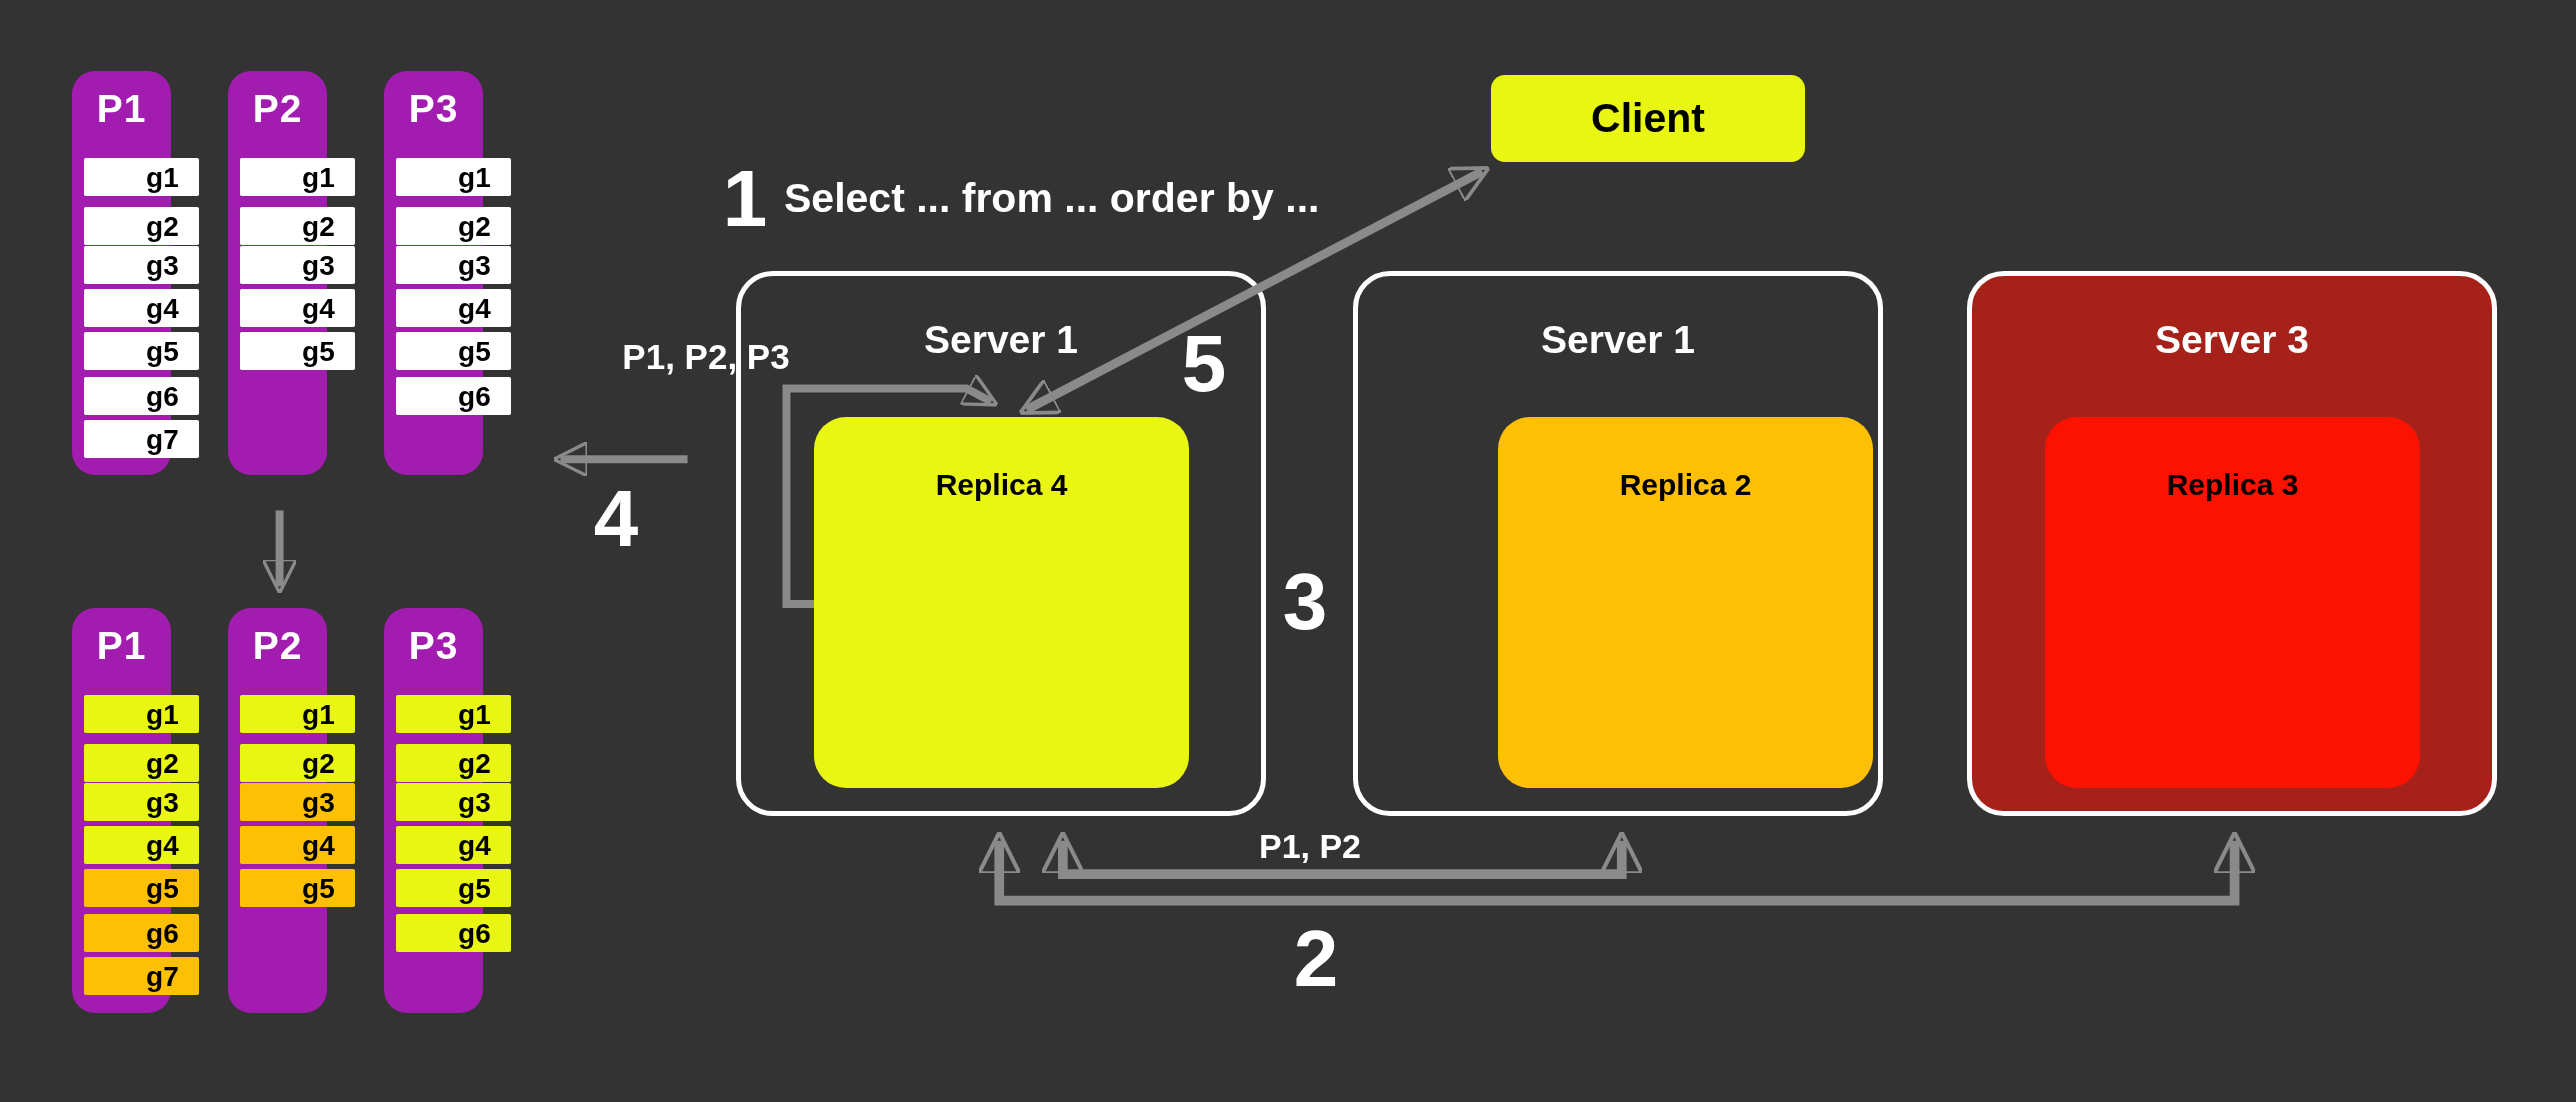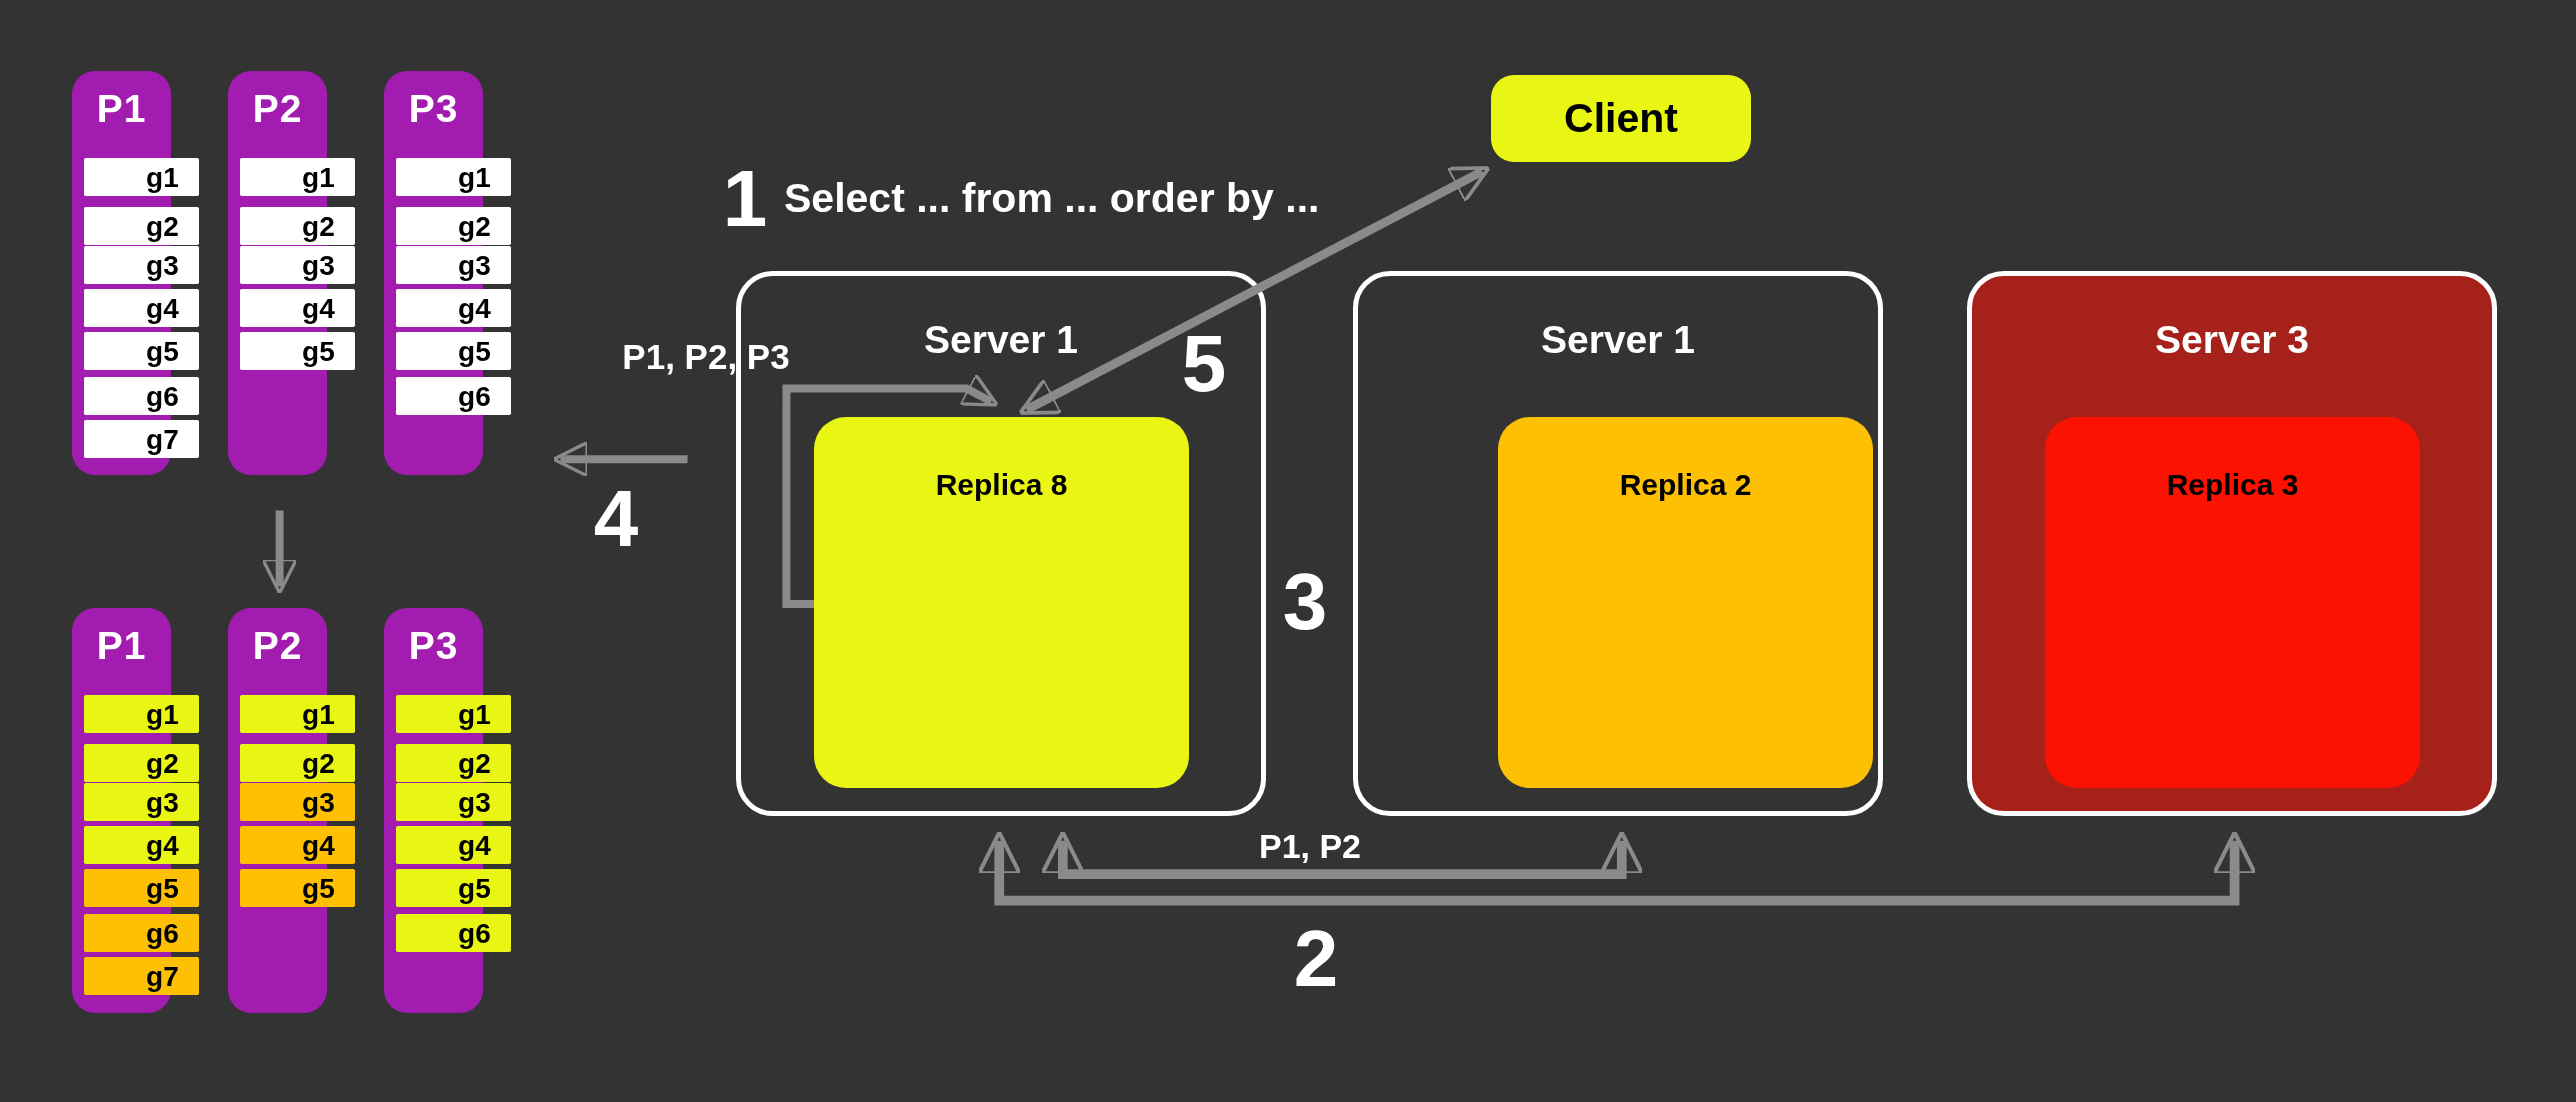--- a/index.html
+++ b/index.html
@@ -21,21 +21,21 @@
   [data-color="orange"]{background:#fdc004;}
   [data-color="red"]{background:#fb1200;}
   
   .server{position:absolute;top:271px;width:530px;height:545px;border:5.3px solid #ffffff;
           border-radius:37px;box-sizing:border-box;}
   .server.s3{background:#a62119;}
   .sname{position:absolute;top:42px;left:0;right:0;text-align:center;font-size:39px;color:#ffffff;}
   .replica{position:absolute;top:417px;width:375px;height:371px;border-radius:32px;z-index:6;}
   .rlabel{position:absolute;top:51px;left:0;right:0;text-align:center;font-size:30px;color:#000;}
   
-  .client{position:absolute;left:1491px;top:75px;width:260px;height:87px;border-radius:23px;
+  .client{position:absolute;left:1491px;top:75px;width:314px;height:87px;border-radius:14px;
           background:#e9f512;z-index:4;}
   .clabel{position:absolute;top:0;left:0;right:0;bottom:0;display:flex;align-items:center;
           justify-content:center;font-size:41px;color:#000;}
   
   .num{position:absolute;transform:translate(-50%,-50%);font-size:80px;color:#ffffff;z-index:7;}
   .lbl{position:absolute;transform:translate(-50%,-50%);font-size:35px;color:#ffffff;
        white-space:nowrap;z-index:7;}
   .query{position:absolute;left:784px;top:198px;transform:translateY(-50%);font-size:41px;
          color:#ffffff;white-space:nowrap;z-index:7;}
   
@@ -127,21 +127,21 @@
     <path d="M 778 520 L 634 520" stroke-width="9" marker-end="url(#ah)"></path>
 
     <path d="M 316 578 L 316 664" stroke-width="9" marker-end="url(#ah)"></path>
 
     <path d="M 1203 952 L 1203 990 L 1836 990 L 1836 952" stroke-width="11" marker-start="url(#ah)" marker-end="url(#ah)"></path>
 
     <path d="M 1131 952 L 1131 1020 L 2530 1020 L 2530 952" stroke-width="11" marker-start="url(#ah)" marker-end="url(#ah)"></path>
   </svg>
 
   <div class="replica" style="left:814px" data-color="yellow">
-    <div class="rlabel">Replica 8</div>
+    <div class="rlabel">Replica 4</div>
   </div>
   <div class="replica" style="left:1498px" data-color="orange">
     <div class="rlabel">Replica 2</div>
   </div>
   <div class="replica" style="left:2045px" data-color="red">
     <div class="rlabel">Replica 3</div>
   </div>
 
   <div class="client">
     <div class="clabel">Client</div>

